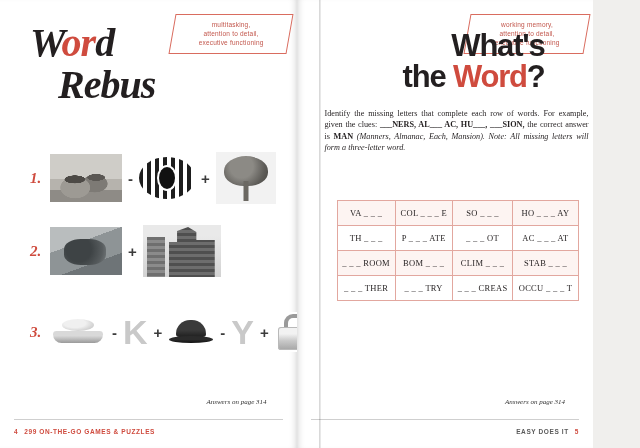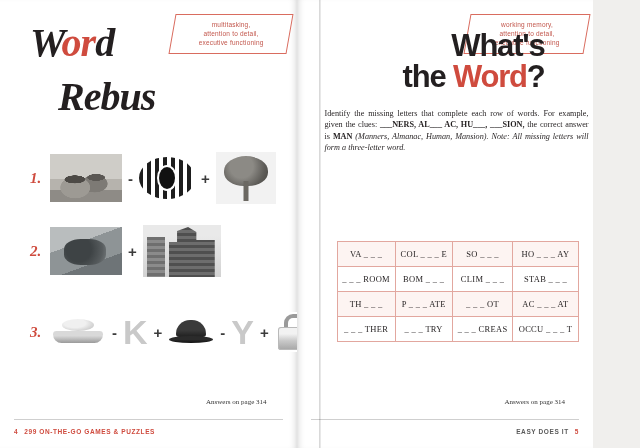--- a/index.html
+++ b/index.html
@@ -212,20 +212,21 @@
     font-size: 8.5px;
     color: #231f20;
     letter-spacing: .3px;
   }
   .wtable tr:nth-child(odd) td { background: #fdf4f2; }
   .wtable tr:nth-child(even) td { background: #ffffff; }
 
   
   .answers {
     font-family: "Liberation Serif", serif;
+    font-style: italic;
     font-size: 7px;
     color: #333;
     text-align: right;
   }
   .footer-rule { border-top: 1px solid #cfcfcf; }
   .folio {
     font-family: "Liberation Sans", sans-serif;
     font-size: 6.5px;
     letter-spacing: .6px;
     color: #cf4b3e;
@@ -244,21 +245,21 @@
         <span>multitasking,</span>
         <span>attention to detail,</span>
         <span>executive functioning</span>
       </div>
     </div>
 
     <div style="position:absolute; top:24px; left:30px; width:180px;">
       <div class="title-word" style="white-space:nowrap;">
         <span>W</span><span class="accent">or</span><span>d</span>
       </div>
-      <div class="title-word accent" style="margin-left:28px; margin-top:16px;">Rebus</div>
+      <div class="title-word accent" style="margin-left:28px; margin-top:4px;">Rebus</div>
     </div>
 
 
     <div class="rebus-row" style="position:absolute; top:152px; left:30px;">
       <div class="rnum">1.</div>
       <div class="ph horse"></div>
       <div class="op">-</div>
       <div class="barrel"></div>
       <div class="op">+</div>
       <div class="tree"></div>
@@ -304,43 +305,43 @@
     </div>
 
     <div style="position:absolute; top:30px; left:28px; width:220px;text-align:right;">
       <div class="title-sans">What's</div>
       <div class="title-sans" style="">
         <span>the </span><span class="accent">Word</span><span>?</span>
       </div>
     </div>
 
     <div class="intro" style="position:absolute; top:108px; left:28px; width:264px;">
-      <span>Identify the missing letters that complete each row of words. For example, given the clues: </span><b>___NERS, AL___ AC, HU___, ___SION,</b><span> the correct answer is </span><b>MAN</b><i> (Manners, Almanac, Human, Mansion). Note: All missing letters will form a three-letter word.</i>
-    </div>
-
-    <div style="position:absolute; top:200px; left:40px; width:242px;margin-top:41px;">
+      <span>Identify the missing letters that complete each row of words. For example, given the clues: </span><b>___NERS, AL___ AC, HU___, ___SION,</b><span> the correct answer is </span><b>MAN</b><i> (Manners, Almanac, Each, Mansion). Note: All missing letters will form a three-letter word.</i>
+    </div>
+
+    <div style="position:absolute; top:200px; left:40px; width:242px;">
       <table class="wtable">
         <tbody>
             <tr>
           <td>VA _ _ _</td>
           <td>COL _ _ _ E</td>
           <td>SO _ _ _</td>
           <td>HO _ _ _ AY</td>
         </tr>
         <tr>
+          <td>TH _ _ _</td>
+          <td>P _ _ _ ATE</td>
+          <td>_ _ _ OT</td>
+          <td>AC _ _ _ AT</td>
+        </tr>
+        <tr>
           <td>_ _ _ ROOM</td>
           <td>BOM _ _ _</td>
           <td>CLIM _ _ _</td>
           <td>STAB _ _ _</td>
-        </tr>
-        <tr>
-          <td>TH _ _ _</td>
-          <td>P _ _ _ ATE</td>
-          <td>_ _ _ OT</td>
-          <td>AC _ _ _ AT</td>
         </tr>
         <tr>
           <td>_ _ _ THER</td>
           <td>_ _ _ TRY</td>
           <td>_ _ _ CREAS</td>
           <td>OCCU _ _ _ T</td>
         </tr>
       </tbody>
         </table>
     </div>

